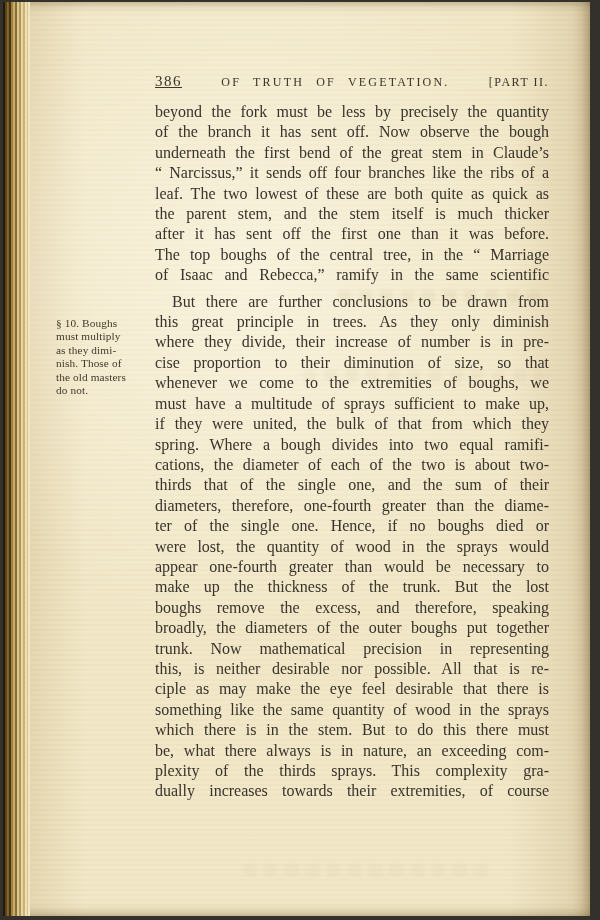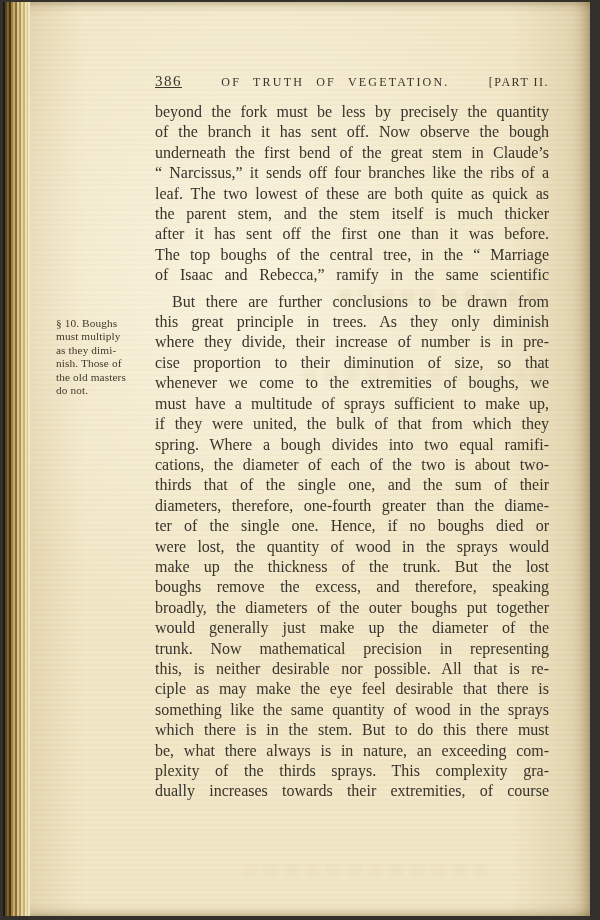--- a/index.html
+++ b/index.html
@@ -110,24 +110,24 @@
         <div class="line">cise proportion to their diminution of size, so that</div>
         <div class="line">whenever we come to the extremities of boughs, we</div>
         <div class="line">must have a multitude of sprays sufficient to make up,</div>
         <div class="line">if they were united, the bulk of that from which they</div>
         <div class="line">spring.  Where a bough divides into two equal ramifi-</div>
         <div class="line">cations, the diameter of each of the two is about two-</div>
         <div class="line">thirds that of the single one, and the sum of their</div>
         <div class="line">diameters, therefore, one-fourth greater than the diame-</div>
         <div class="line">ter of the single one.  Hence, if no boughs died or</div>
         <div class="line">were lost, the quantity of wood in the sprays would</div>
+        <div class="line">appear one-fourth greater than would be necessary to</div>
         <div class="line">make up the thickness of the trunk.  But the lost</div>
         <div class="line">boughs remove the excess, and therefore, speaking</div>
         <div class="line">broadly, the diameters of the outer boughs put together</div>
-        <div class="line">would generally just make up the diameter of the</div>
         <div class="line">trunk.  Now mathematical precision in representing</div>
         <div class="line">this, is neither desirable nor possible.  All that is re-</div>
         <div class="line">ciple as may make the eye feel desirable that there is</div>
         <div class="line">something like the same quantity of wood in the sprays</div>
         <div class="line">which there is in the stem.  But to do this there must</div>
         <div class="line">be, what there always is in nature, an exceeding com-</div>
         <div class="line">plexity of the thirds sprays.  This complexity gra-</div>
         <div class="line">dually increases towards their extremities, of course</div>
       </div>
   </div>

